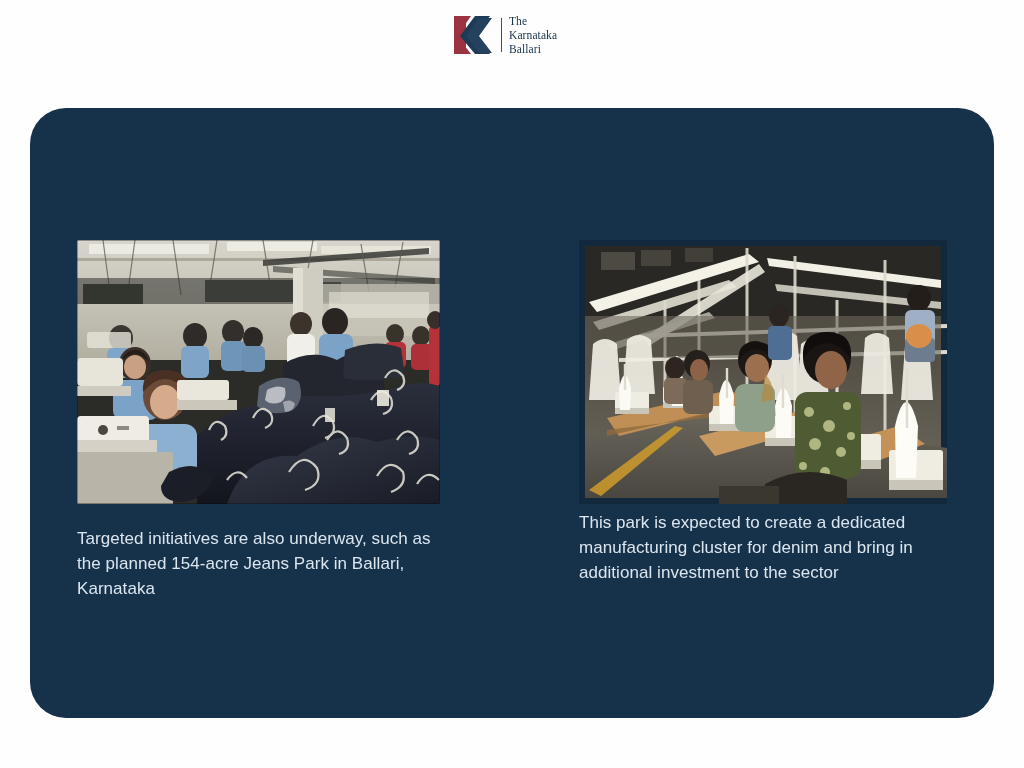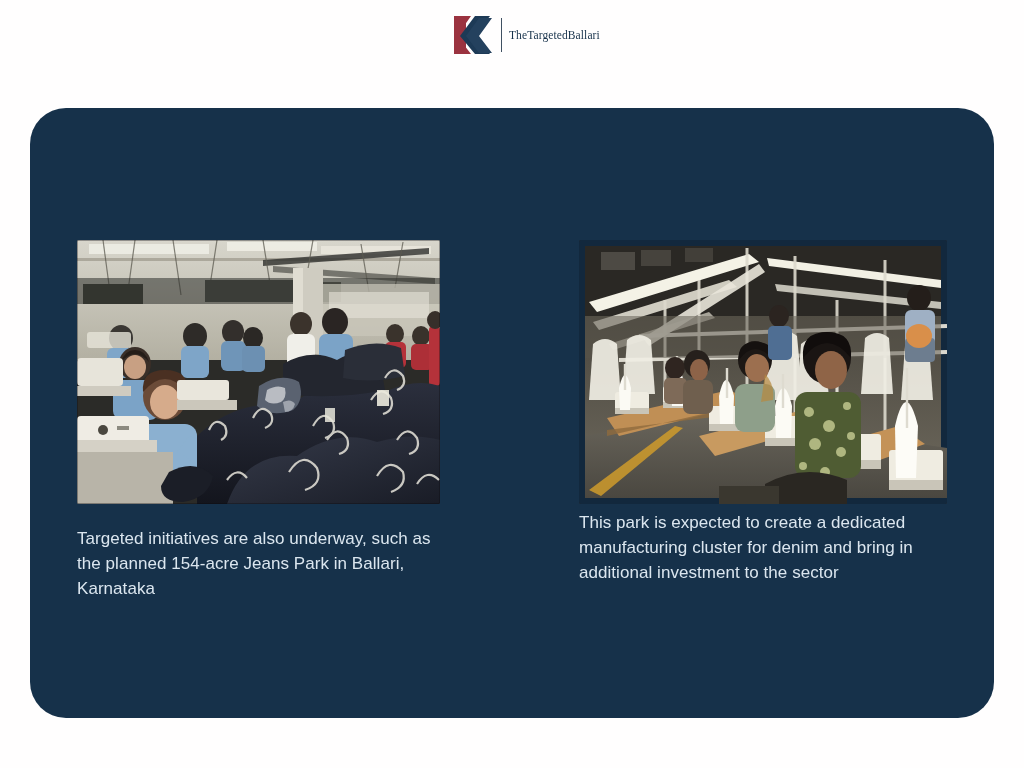--- a/index.html
+++ b/index.html
@@ -13,21 +13,21 @@
 
   
   .logo-wrap {
     position: absolute; left: 452px; top: 12px;
     display: flex; align-items: center; gap: 7px;
   }
   .logo-mark { position: relative; width: 42px; height: 46px; }
   .logo-mark svg { display: block; width: 42px; height: 46px; }
   .logo-divider { width: 1px; height: 34px; background: #1d3146; opacity: .85; }
   .logo-text {
-    display: flex; flex-direction: row;
+    display: flex; flex-direction: column;
     font-family: "Liberation Serif", serif;
     color: #16314a; font-size: 11.5px; line-height: 1.23;
     letter-spacing: .1px;
   }
 
   
   .panel {
     position: absolute; left: 30px; top: 108px;
     width: 964px; height: 610px;
     background: #16314a;
@@ -79,21 +79,21 @@
       <svg viewBox="0 0 42 46" xmlns="http://www.w3.org/2000/svg">
         <polygon points="2,4 14,4 14,42 2,42" fill="#9b3340"></polygon>
         <polygon points="4,4 19,4 5,24 19,42 4,42" fill="#9b3340"></polygon>
         <polygon points="38,4 23,4 8,24 23,42 38,42 23,24" fill="#1d3a56"></polygon>
         <polygon points="40,6 27,6 14,24 27,41 40,41 27,24" fill="#24415e"></polygon>
       </svg>
     </span>
     <span class="logo-divider"></span>
     <span class="logo-text">
       <span>The</span>
-      <span>Targeted</span>
+      <span>Karnataka</span>
       <span>Ballari</span>
     </span>
   </div>
 
   <div class="panel">
 
 
     <div class="columns">
 
       <div class="col">

